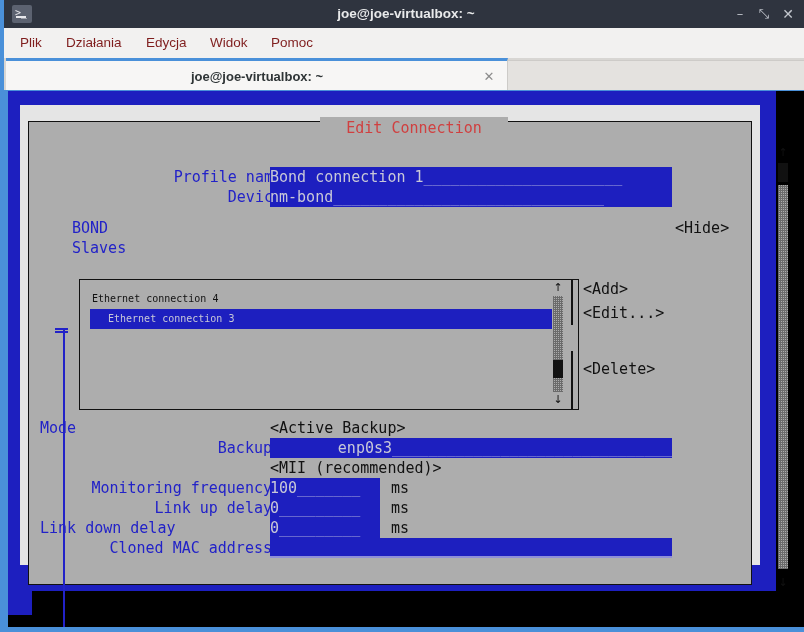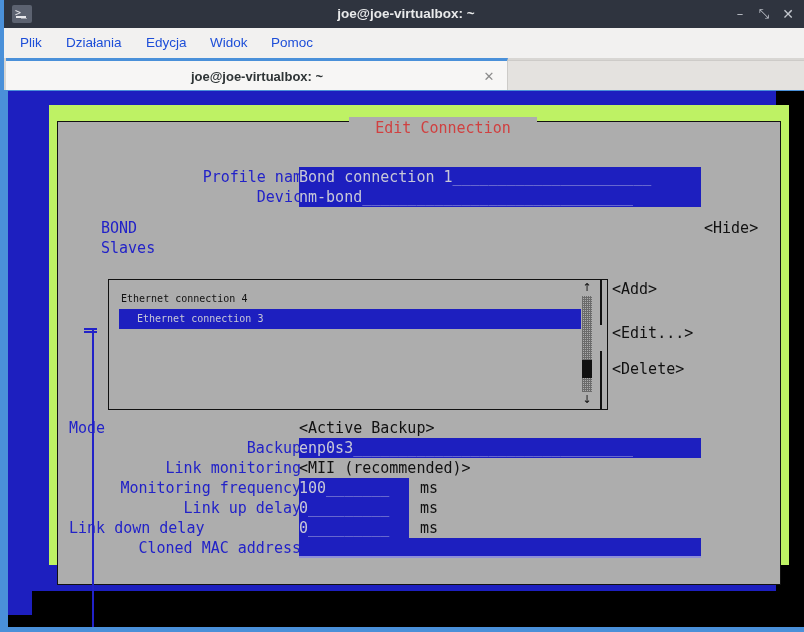--- a/index.html
+++ b/index.html
@@ -48,21 +48,21 @@
   #btn-max{right:32px;}
   #btn-close{right:8px;font-size:14px;}
   
   #menubar{
     position:absolute;left:0;top:28px;width:804px;height:30px;
     background:#f2f1f0;
     border-bottom:1px solid #dedcd9;
   }
   .menu-item{
     position:absolute;top:0;height:30px;line-height:30px;
-    color:#1d4ed8;font-size:13.5px;
+    color:#7f1d1d;font-size:13.5px;
     font-family:"Liberation Sans", sans-serif;
     padding:0 6px;
   }
   
   #tabbar{
     position:absolute;left:0;top:58px;width:804px;height:32px;
     background:#d8d6d3;
   }
   #tab{
     position:absolute;left:2px;top:0;width:502px;height:32px;
@@ -99,22 +99,21 @@
     position:absolute;left:0;top:0;width:768px;height:524px;
     background:#1d1fbf;
   }
   #nm-bg-notch{
     position:absolute;left:24px;top:500px;width:744px;height:24px;
     background:#000000;
   }
   
   #dialog{
     position:absolute;left:12px;top:14px;width:740px;height:460px;
-    background:#bef264;
-    margin-left:29px;
+    background:#e5e5e5;
   }
   
   #panel{
     position:absolute;left:8px;top:16px;width:724px;height:464px;
     border:1.5px solid #111;
     box-sizing:border-box;
     background:#adadad;
   }
   
   #title-break{
@@ -235,30 +234,29 @@
       <div id="lb-sb">
         <div class="sb-arrow" style="top:0px;">↑</div>
         <div class="sb-track" style="top:15px;height:96px;"></div>
         <div class="sb-thumb" style="top:79px;height:18px;"></div>
         <div class="sb-arrow" style="top:112px;">↓</div>
       </div>
       <div style="position:absolute;left:551px;top:174px;width:1.5px;height:46px;background:#111;"></div>
       <div style="position:absolute;left:551px;top:246px;width:1.5px;height:59px;background:#111;"></div>
 
       <div class="t blk" style="left:563px;top:174px;">&lt;Add&gt;</div>
-      <div class="t blk" style="left:563px;top:218px;">&lt;Edit...&gt;</div>
+      <div class="t blk" style="left:563px;top:198px;">&lt;Edit...&gt;</div>
       <div class="t blk" style="left:563px;top:254px;">&lt;Delete&gt;</div>
 
       <div class="t lbl" style="left:20px;top:313px;width:232px;">Mode</div>
       <div class="t blk" style="left:250px;top:313px;">&lt;Active Backup&gt;</div>
 
       <div class="t lbl" style="left:20px;top:333px;width:232px;text-align:right;">Backup</div>
-      <div class="t fld" style="left:250px;top:333px;width:402px;"><span>enp0s3</span><u>_______________________________</u></div>
-
-      <div class="t lbl" style="left:20px;top:353px;width:232px;text-align:right;">Link monitoring</div>
+      <div class="t fld" style="left:250px;top:333px;width:402px;text-align:right;"><span>enp0s3</span><u>_______________________________</u></div>
+
       <div class="t blk" style="left:250px;top:353px;">&lt;MII (recommended)&gt;</div>
 
       <div class="t lbl" style="left:20px;top:373px;width:232px;text-align:right;">Monitoring frequency</div>
       <div class="t fld" style="left:250px;top:373px;width:110px;"><span>100</span><u>_______</u></div>
       <div class="t blk" style="left:371px;top:373px;">ms</div>
 
       <div class="t lbl" style="left:20px;top:393px;width:232px;text-align:right;">Link up delay</div>
       <div class="t fld" style="left:250px;top:393px;width:110px;"><span>0</span><u>_________</u></div>
       <div class="t blk" style="left:371px;top:393px;">ms</div>
 

